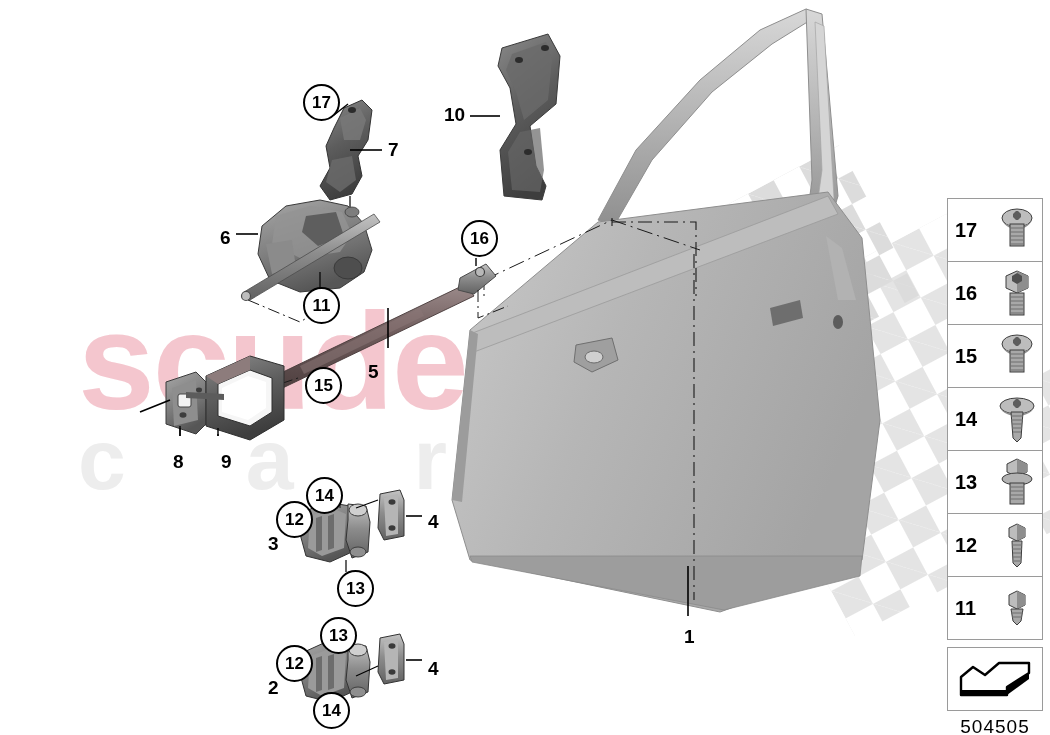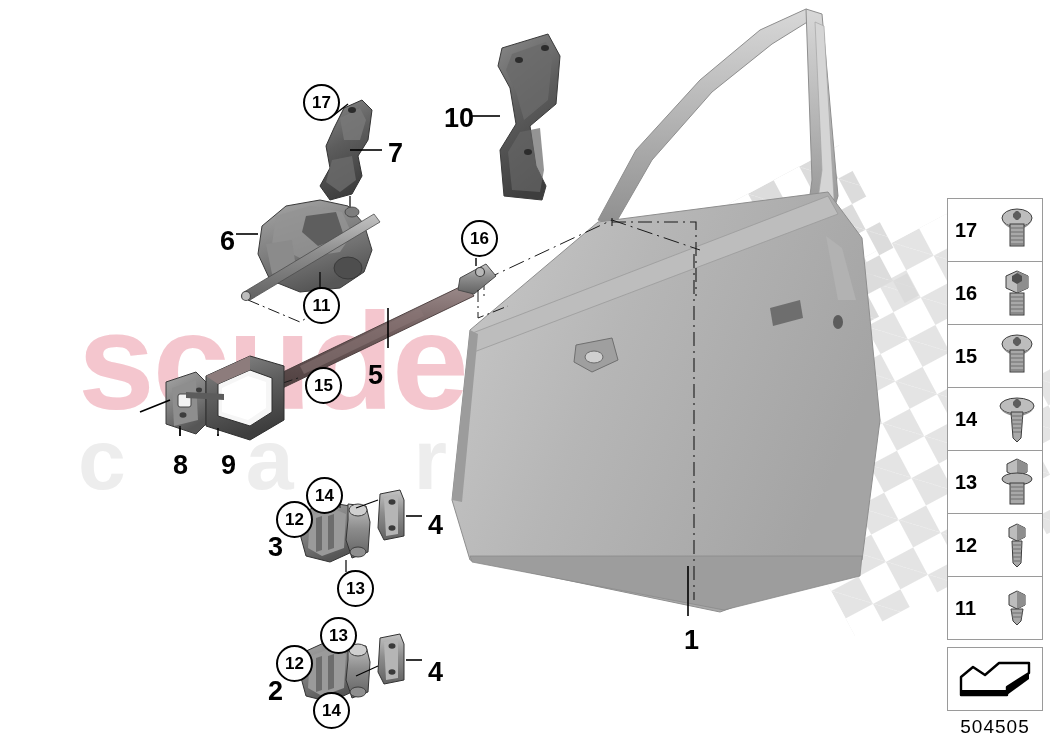--- a/index.html
+++ b/index.html
@@ -23,21 +23,21 @@
             transform:rotate(-28deg);transform-origin:50% 50%;pointer-events:none;
             background-image:
               linear-gradient(45deg,#dcdcdc 25%,transparent 25%,transparent 75%,#dcdcdc 75%),
               linear-gradient(45deg,#dcdcdc 25%,transparent 25%,transparent 75%,#dcdcdc 75%);
             background-size:58px 58px;background-position:0 0,29px 29px;}
 
   
   #artwork{position:absolute;left:0;top:0;width:1050px;height:735px;}
 
   
-  .lbl{position:absolute;font-weight:bold;font-size:27px;color:#000;
+  .lbl{position:absolute;font-weight:bold;font-size:19px;color:#000;
        font-family:"Liberation Sans", sans-serif;line-height:1;}
 
   
   .callout{position:absolute;width:33px;height:33px;border:2.2px solid #000;
            border-radius:50%;background:#fff;
            display:flex;align-items:center;justify-content:center;
            font-weight:bold;font-size:17px;color:#000;}
 
   
   #legend{position:absolute;left:947px;top:198px;width:96px;}

